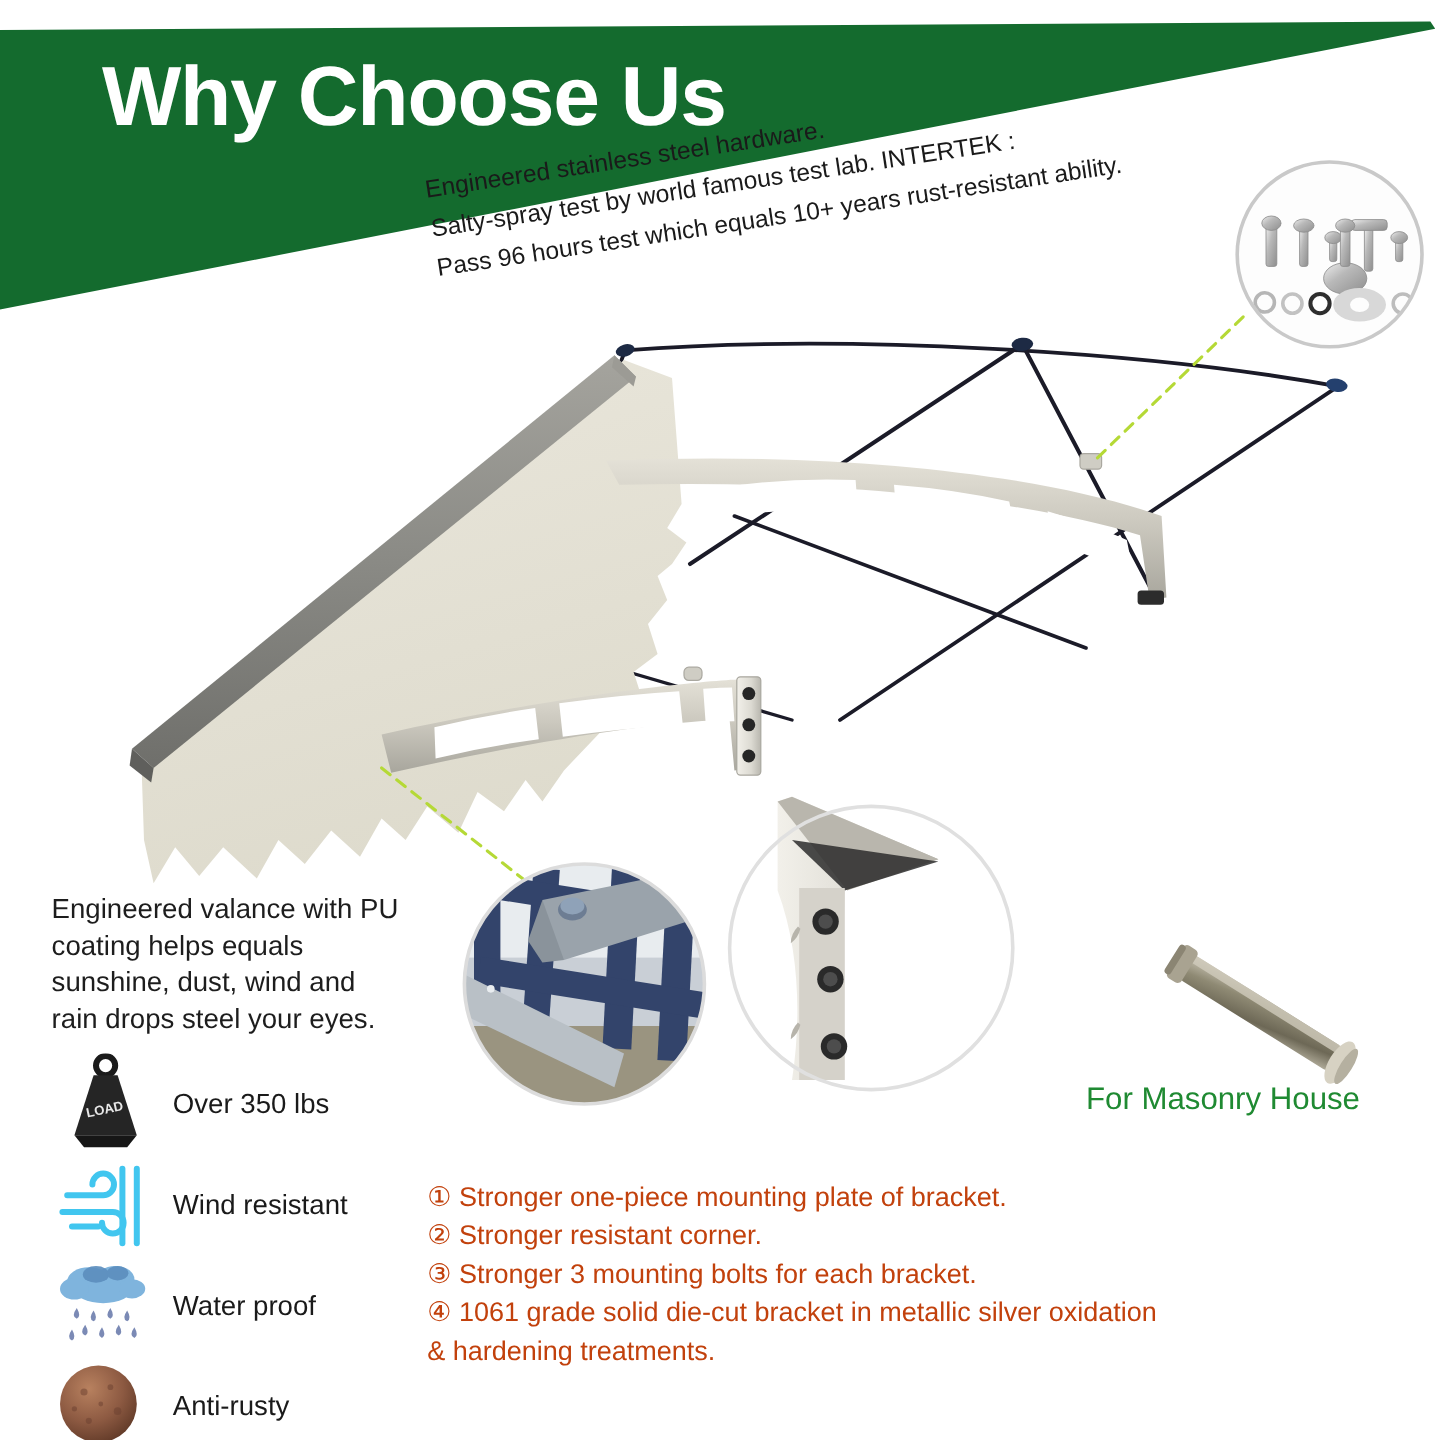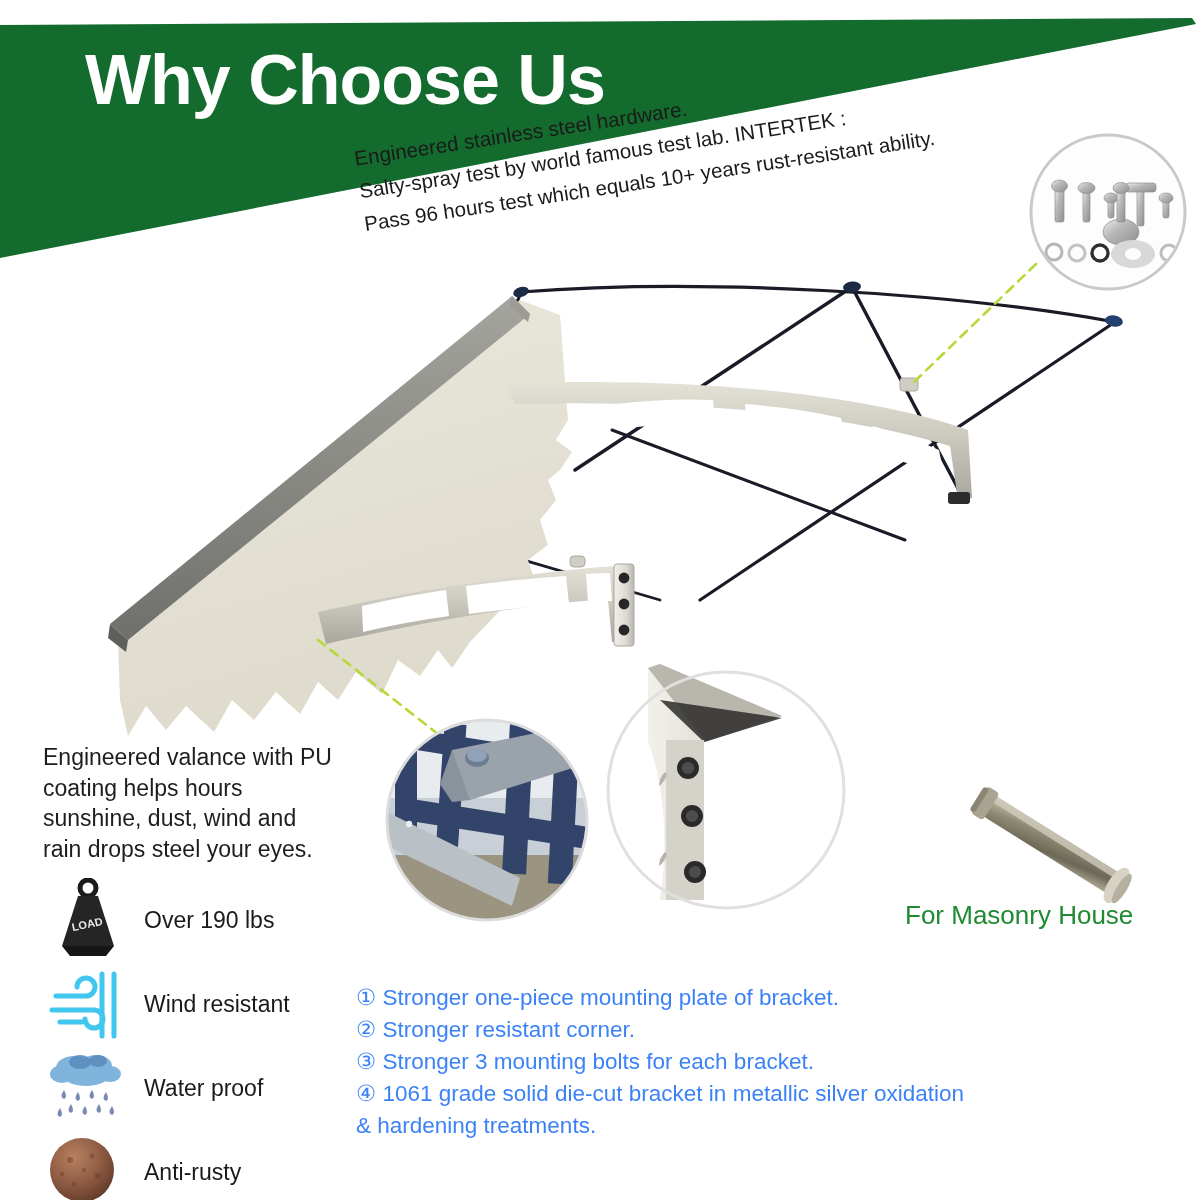--- a/index.html
+++ b/index.html
@@ -35,21 +35,21 @@
   .valance-text{
     position:absolute;left:43px;top:742px;width:310px;
     font-size:23px;color:#1d1d1d;line-height:1.33;
   }
   .masonry-label{
     position:absolute;left:905px;top:900px;
     font-size:26px;color:#1f8a32;white-space:nowrap;text-align:right;
   }
   .numbered-list{
     position:absolute;left:356px;top:982px;width:620px;
-    font-size:22.5px;color:#3b82f6;line-height:1.42;
+    font-size:22.5px;color:#c2410c;line-height:1.42;
   }
   .numbered-list .li{display:block;white-space:nowrap;}
   .numbered-list .li.wrap{white-space:normal;}
 
   
   .features{position:absolute;left:40px;top:878px;width:300px;}
   .feat-row{position:relative;height:84px;}
   .feat-icon{position:absolute;left:0;top:0;width:92px;height:84px;}
   .feat-label{
     position:absolute;left:104px;top:50%;transform:translateY(-50%);
@@ -281,35 +281,35 @@
         <rect x="966" y="828" width="14" height="32" rx="4" fill="#a9a391"></rect>
         <rect x="963" y="830" width="6" height="28" rx="3" fill="#8b8573"></rect>
         <ellipse cx="1128" cy="844" rx="9" ry="20" fill="#d7d2c3"></ellipse>
         <ellipse cx="1134" cy="844" rx="5" ry="17" fill="#b5b0a0"></ellipse>
       </g>
     </g>
   </svg>
 
   <div class="valance-text">
     <span>Engineered valance with PU</span><br>
-    <span>coating  helps hours</span><br>
+    <span>coating  helps equals</span><br>
     <span>sunshine, dust, wind and</span><br>
     <span>rain drops steel your eyes.</span>
   </div>
 
   <div class="features">
 
     <div class="feat-row">
       <svg class="feat-icon" viewBox="0 0 92 84">
         <path d="M40 10 a8 8 0 1 1 16 0 a8 8 0 1 1 -16 0" fill="none" stroke="#1b1b1b" stroke-width="5"></path>
         <path d="M38 18 L58 18 L74 68 L22 68 Z" fill="#252525"></path>
         <path d="M22 68 L74 68 L66 78 L30 78 Z" fill="#161616"></path>
         <text x="48" y="50" font-family="Liberation Sans, sans-serif" font-size="11" font-weight="bold" fill="#e8e8e8" text-anchor="middle" transform="rotate(-12 48 50)">LOAD</text>
       </svg>
-      <div class="feat-label">Over 190 lbs</div>
+      <div class="feat-label">Over 350 lbs</div>
     </div>
 
     <div class="feat-row">
       <svg class="feat-icon" viewBox="0 0 92 84">
         <g stroke="#41c6ef" stroke-width="5" fill="none" stroke-linecap="round">
           <path d="M16 34 h30 a9 9 0 1 0 -9 -9"></path>
           <path d="M12 48 h42 a9 9 0 1 1 -9 9"></path>
           <path d="M20 60 h22"></path>
         </g>
         <g stroke="#41c6ef" stroke-width="5" stroke-linecap="round">

